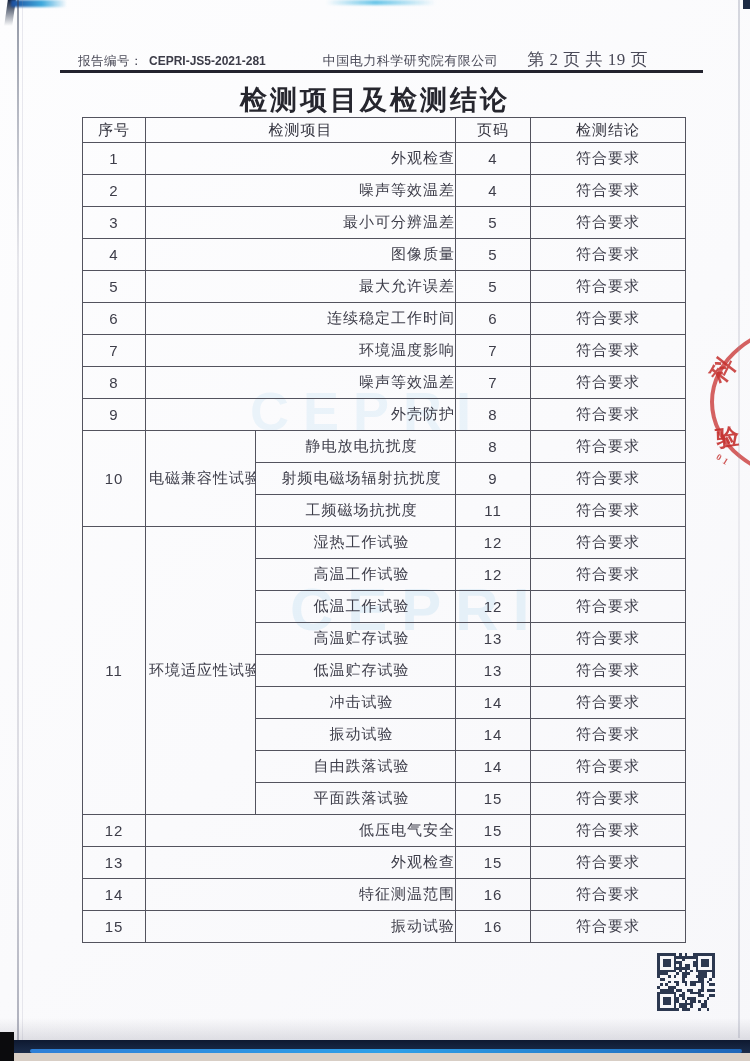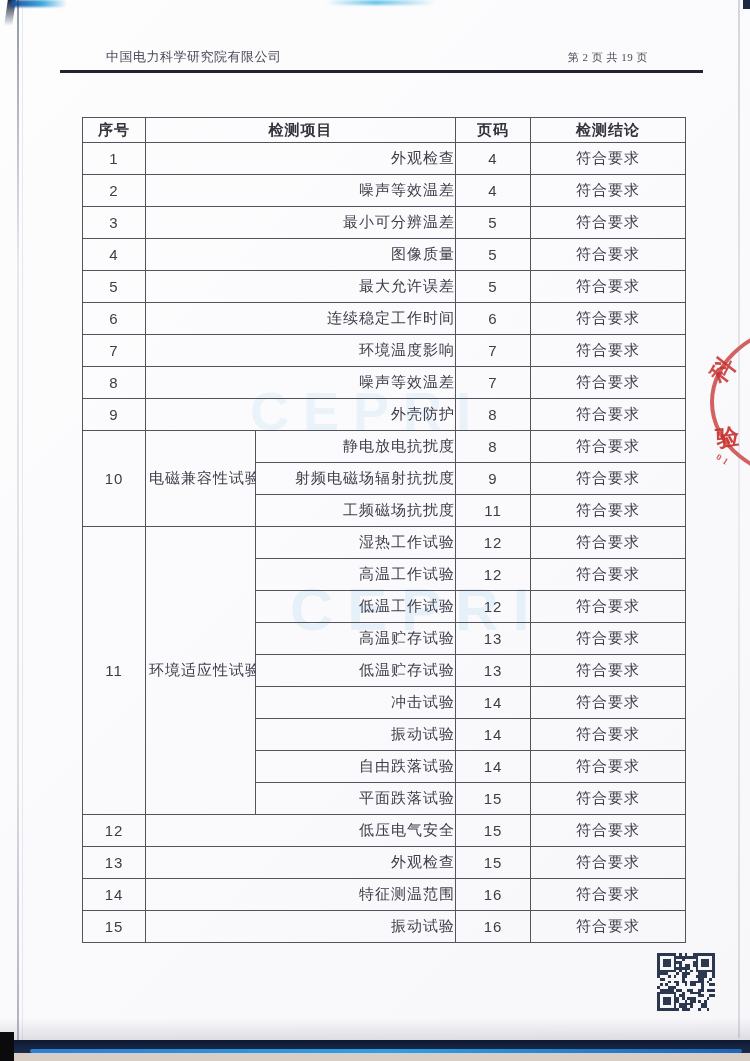--- a/index.html
+++ b/index.html
@@ -13,46 +13,46 @@
 
   
   .report-header {
     position:absolute; left:78px; top:48px; width:570px;
     display:flex; justify-content:space-between; align-items:baseline;
     font-size:12.5px; color:#4a4a58; letter-spacing:0.5px;
   }
   .rh-left { display:flex; gap:6px; align-items:baseline; }
   .rh-report-no { font-family:"Liberation Sans","DejaVu Sans",sans-serif; font-weight:bold; font-size:12px; color:#3c3c48; letter-spacing:0; }
   .rh-center { font-size:13px;margin-left:28px; }
-  .rh-right { font-size:11px; }
+  .rh-right { font-size:17px; }
   .header-rule { position:absolute; left:60px; top:70px; width:643px; height:2.5px; background:#23232e; }
 
   
   .doc-title {
     position:absolute; left:0; top:82px; width:750px; text-align:center;
     font-size:27px; font-weight:bold; color:#26262e; letter-spacing:3px;
   }
 
   
   table.results-table {
     position:absolute; left:82px; top:117px; width:603px;
     border-collapse:collapse; table-layout:fixed;
   }
   .results-table th, .results-table td {
     border:1px solid #53535e; vertical-align:middle;
     color:#3d3d49; font-size:15px; letter-spacing:1px;
     overflow:hidden; white-space:nowrap;
   }
-  .results-table thead th { height:25px; font-weight:bold; text-align:center; font-size:15px; color:#33333e; }
+  .results-table thead th { height:25px; font-weight:normal; text-align:center; font-size:15px; color:#33333e; }
   .results-table tbody td { height:32px; }
   .c-no { text-align:center; }
   .num { font-family:"Liberation Sans","DejaVu Sans",sans-serif; font-size:14px; letter-spacing:0; color:#3a3a46; }
   .c-item { text-align:right; padding-left:14px; }
   .c-group { text-align:center; padding:0 3px; }
-  .c-sub { text-align:right; padding-left:12px; }
+  .c-sub { text-align:center; padding-left:12px; }
   .c-page { text-align:center; }
   .c-result { text-align:center; font-size:13.5px; color:#5a5a64; letter-spacing:1px;margin-left:19px; }
 
   
   .watermark {
     position:absolute; font-family:"Liberation Sans","DejaVu Sans",sans-serif;
     font-weight:bold; letter-spacing:14px; pointer-events:none;
   }
   .wm-1 { left:250px; top:380px; font-size:54px; color:rgba(125,195,230,0.13); }
   .wm-2 { left:290px; top:575px; font-size:60px; color:rgba(125,195,230,0.16); }
@@ -98,25 +98,30 @@
 </style>
 </head>
 <body>
 
 <div class="page">
 
   <div class="watermark wm-1">CEPRI</div>
   <div class="watermark wm-2">CEPRI</div>
 
   <div class="report-header">
+    <div class="rh-left">
+      <span>报告编号：</span>
+      <span class="rh-report-no">CEPRI-JS5-2021-281</span>
+    </div>
     <div class="rh-center">中国电力科学研究院有限公司</div>
     <div class="rh-right">第 2 页 共 19 页</div>
   </div>
   <div class="header-rule"></div>
 
+  <h1 class="doc-title">检测项目及检测结论</h1>
 
   <table class="results-table">
     <colgroup>
       <col style="width:63px">
         <col style="width:110px">
         <col style="width:200px">
       <col style="width:75px">
         <col style="width:155px">
     </colgroup>
     <thead>

